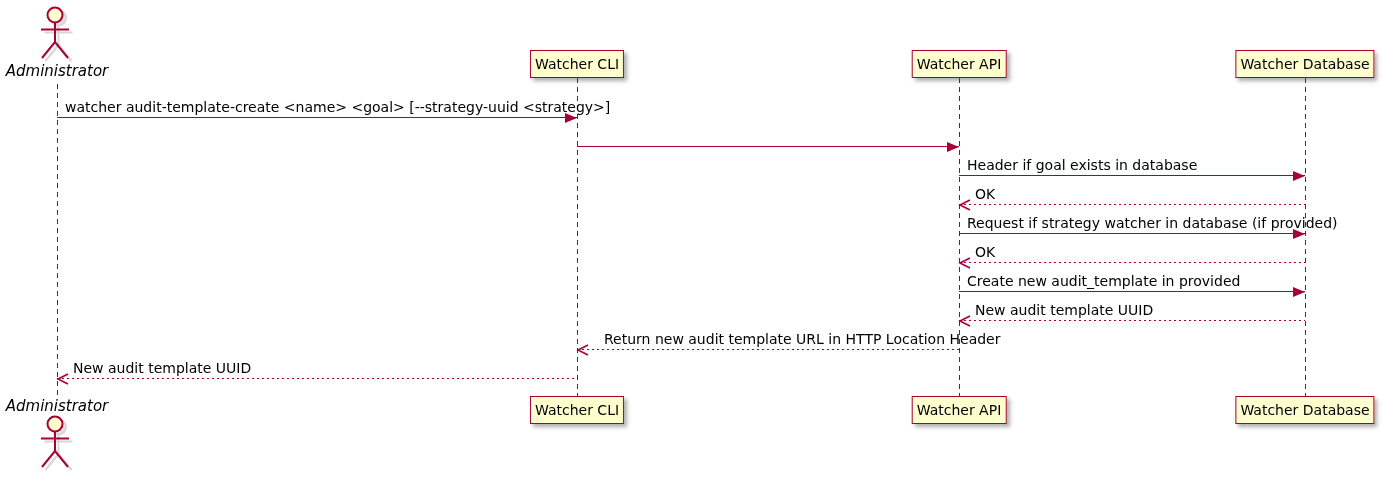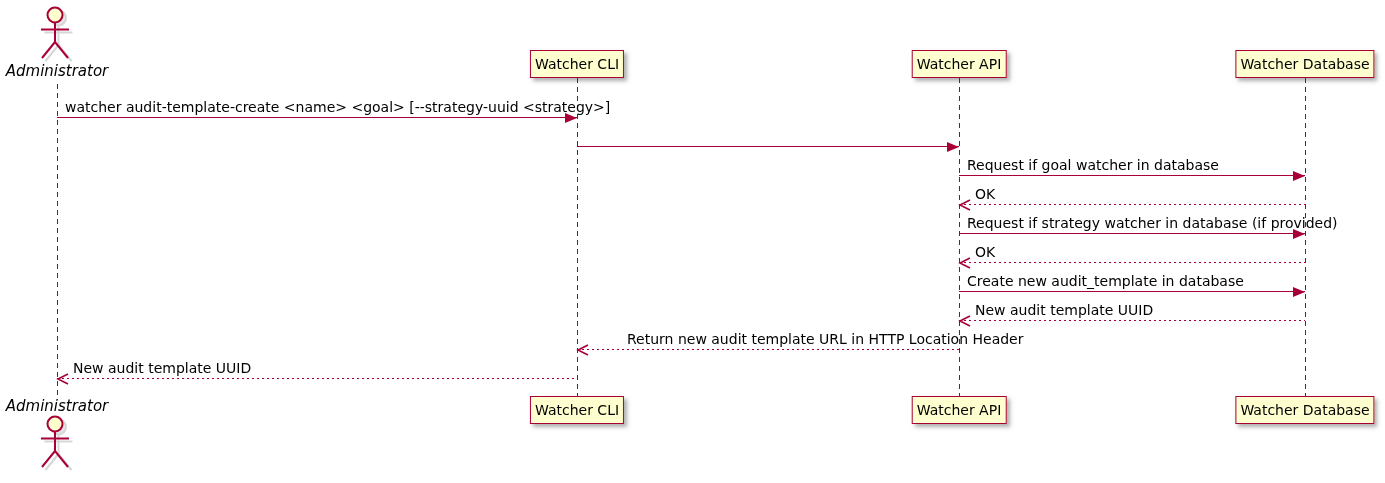--- a/index.html
+++ b/index.html
@@ -134,45 +134,45 @@
     <div class="lifeline" style="left: 57px; top: 84px; height: 312px;"></div>
     <div class="lifeline" style="left: 577px; top: 78px; height: 318px;"></div>
     <div class="lifeline" style="left: 959px; top: 78px; height: 318px;"></div>
     <div class="lifeline" style="left: 1305px; top: 78px; height: 318px;"></div>
     <div class="msg-line solid" style="left: 57px; top: 117px; width: 520px;"></div>
     <div class="msg-label" style="left: 65px; top: 99px;">watcher audit-template-create &lt;name&gt; &lt;goal&gt; [--strategy-uuid &lt;strategy&gt;]</div>
     <div class="arrow-solid" style="top: 112.5px; left: 565px;"></div>
     <div class="msg-line solid" style="left: 577px; top: 146px; width: 382px;"></div>
     <div class="arrow-solid" style="top: 141.5px; left: 947px;"></div>
     <div class="msg-line solid" style="left: 959px; top: 175px; width: 346px;"></div>
-    <div class="msg-label" style="left: 967px; top: 157px;">Request if goal watcher in database</div>
+    <div class="msg-label" style="left: 967px; top: 157px;">Header if goal exists in database</div>
     <div class="arrow-solid" style="top: 170.5px; left: 1293px;"></div>
     <div class="msg-line dotted" style="left: 959px; top: 204px; width: 346px;"></div>
     <div class="msg-label" style="left: 975px; top: 186px;">OK</div>
     <svg width="13" height="12" class="arrow-open" style="top: 198.5px; left: 958px;">
       <path d="M12 1 L2 6 L12 11"></path>
     </svg>
     <div class="msg-line solid" style="left: 959px; top: 233px; width: 346px;"></div>
     <div class="msg-label" style="left: 967px; top: 215px;">Request if strategy watcher in database (if provided)</div>
     <div class="arrow-solid" style="top: 228.5px; left: 1293px;"></div>
     <div class="msg-line dotted" style="left: 959px; top: 262px; width: 346px;"></div>
     <div class="msg-label" style="left: 975px; top: 244px;">OK</div>
     <svg width="13" height="12" class="arrow-open" style="top: 256.5px; left: 958px;">
       <path d="M12 1 L2 6 L12 11"></path>
     </svg>
     <div class="msg-line solid" style="left: 959px; top: 291px; width: 346px;"></div>
-    <div class="msg-label" style="left: 967px; top: 273px;">Create new audit_template in database</div>
+    <div class="msg-label" style="left: 967px; top: 273px;">Create new audit_template in provided</div>
     <div class="arrow-solid" style="top: 286.5px; left: 1293px;"></div>
     <div class="msg-line dotted" style="left: 959px; top: 320px; width: 346px;"></div>
     <div class="msg-label" style="left: 975px; top: 302px;">New audit template UUID</div>
     <svg width="13" height="12" class="arrow-open" style="top: 314.5px; left: 958px;">
       <path d="M12 1 L2 6 L12 11"></path>
     </svg>
     <div class="msg-line dotted" style="left: 577px; top: 349px; width: 382px;"></div>
-    <div class="msg-label" style="left: 627px; top: 331px;">Return new audit template URL in HTTP Location Header</div>
+    <div class="msg-label" style="left: 604px; top: 331px;">Return new audit template URL in HTTP Location Header</div>
     <svg width="13" height="12" class="arrow-open" style="top: 343.5px; left: 576px;">
       <path d="M12 1 L2 6 L12 11"></path>
     </svg>
     <div class="msg-line dotted" style="left: 57px; top: 378px; width: 520px;"></div>
     <div class="msg-label" style="left: 73px; top: 360px;">New audit template UUID</div>
     <svg width="13" height="12" class="arrow-open" style="top: 372.5px; left: 56px;">
       <path d="M12 1 L2 6 L12 11"></path>
     </svg>
   </div>
 

